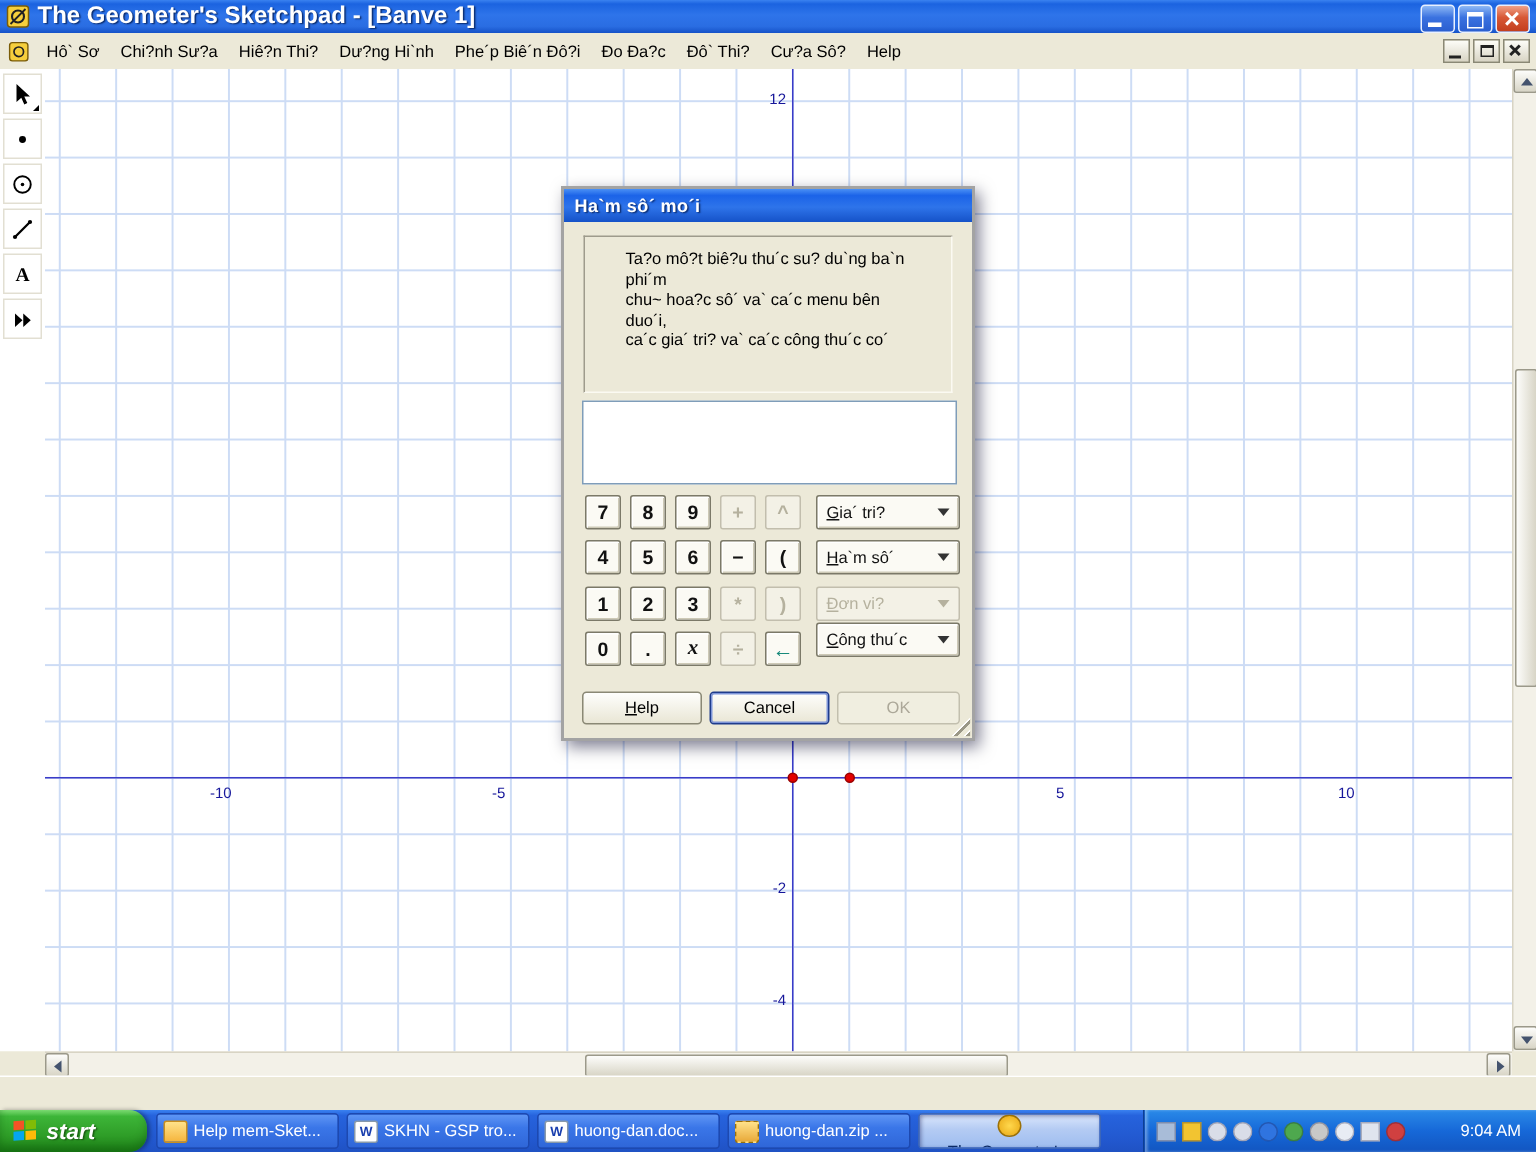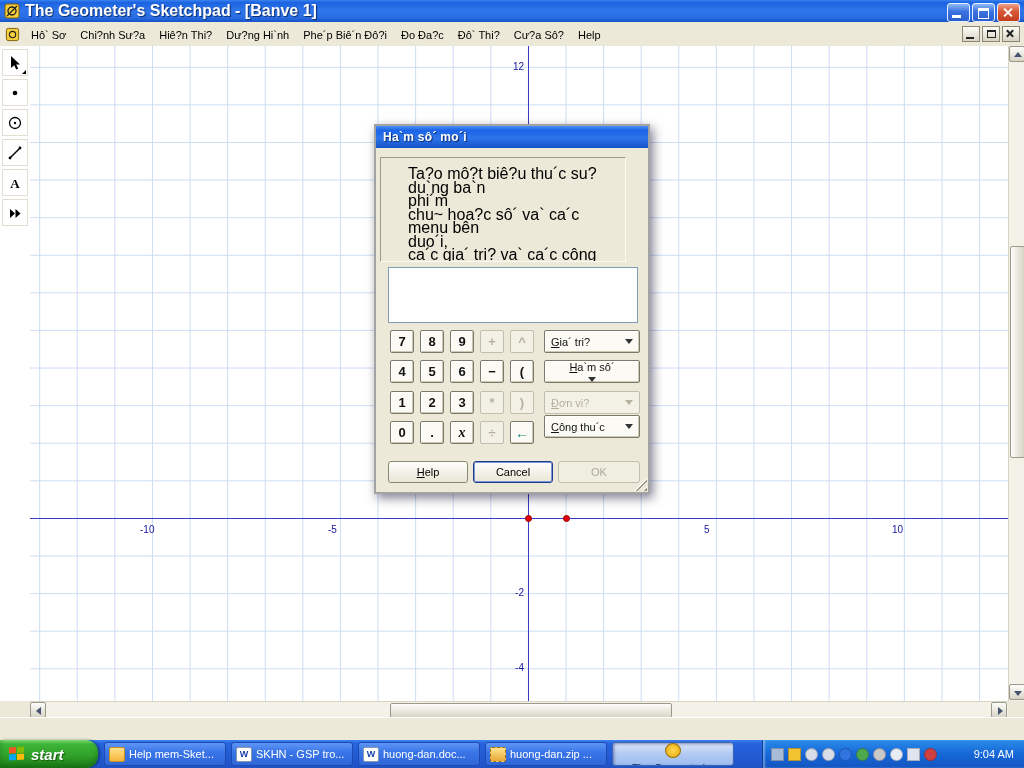--- a/index.html
+++ b/index.html
@@ -64,23 +64,23 @@
   .corner-l{position:absolute;left:0;top:701px;width:30px;height:16px;background:#ece9d8;}
   .bottom-strip{position:absolute;left:0;top:717px;width:1024px;height:23px;background:#ece9d8;border-top:1px solid #fff;box-sizing:border-box;}
 
   
   #dialog{position:absolute;left:374px;top:124px;width:276px;height:370px;background:#ece9d8;
     border:2px solid #a3a3a3;box-sizing:border-box;box-shadow:3px 4px 10px rgba(0,0,40,.5);}
   #dlg-titlebar{position:absolute;left:0;top:0;right:0;height:22px;
     background:linear-gradient(180deg,#4a90f5 0%,#1b63e8 20%,#2e74ea 55%,#1552c8 100%);
     display:flex;align-items:center;}
   #dlg-title{color:#fff;font-size:12px;font-weight:bold;padding-left:7px;text-shadow:1px 1px 1px #0a2a6a;letter-spacing:.3px;}
-  .dlg-instructions{position:absolute;left:4px;top:31px;width:246px;height:105px;box-sizing:border-box;
+  .dlg-instructions{position:absolute;left:13px;top:31px;width:246px;height:105px;box-sizing:border-box;
     border:1px solid;border-color:#9e9b8c #fbfaf2 #fbfaf2 #9e9b8c;
-    padding:9px 4px 0 27px;font-size:16px;line-height:13.5px;color:#000;overflow:hidden;}
+    padding:9px 4px 0 27px;font-size:11px;line-height:13.5px;color:#000;overflow:hidden;}
   .dlg-input{position:absolute;left:12px;top:141px;width:250px;height:56px;background:#fff;border:1px solid #7f9db9;box-sizing:border-box;font-size:12px;padding:3px;}
   .key{position:absolute;width:24px;height:23px;background:#fbfaf4;border:1px solid #7b7968;border-radius:2px;
     box-shadow:inset 1px 1px 0 #fff,inset -1px -1px 0 #cdc9b6;font-size:13px;font-weight:600;color:#111;
     display:flex;align-items:center;justify-content:center;box-sizing:border-box;}
   .key.disabled{color:#b5b19e;border-color:#c2bead;box-shadow:none;background:#f3f1e6;}
   .key.arrow{color:#17897a;font-weight:bold;font-size:14px;}
   .key.italic{font-family:"Liberation Serif",serif;font-style:italic;font-size:14px;font-weight:600;}
   .dropdown{position:absolute;left:168px;width:96px;height:23px;background:#fbfaf4;border:1px solid #7b7968;border-radius:2px;
     box-shadow:inset 1px 1px 0 #fff,inset -1px -1px 0 #cdc9b6;font-size:11px;color:#111;
     display:flex;align-items:center;justify-content:space-between;padding:0 6px;box-sizing:border-box;}
@@ -262,21 +262,21 @@
       <button class="key disabled" style="left: 134px; top: 204px;">^</button>
       <button class="dropdown" style="top: 204px;">
         <span class="dd-label"><u>G</u>ia´ tri?</span>
         <span class="dd-arrow"></span>
       </button>
       <button class="key" style="left: 14px; top: 234px;">4</button>
       <button class="key" style="left: 44px; top: 234px;">5</button>
       <button class="key" style="left: 74px; top: 234px;">6</button>
       <button class="key" style="left: 104px; top: 234px;">−</button>
       <button class="key" style="left: 134px; top: 234px;">(</button>
-      <button class="dropdown" style="top: 234px; flex-direction: column;">
+      <button class="dropdown" style="top: 234px;">
         <span class="dd-label"><u>H</u>a`m sô´</span>
         <span class="dd-arrow"></span>
       </button>
       <button class="key" style="left: 14px; top: 265px;">1</button>
       <button class="key" style="left: 44px; top: 265px;">2</button>
       <button class="key" style="left: 74px; top: 265px;">3</button>
       <button class="key disabled" style="left: 104px; top: 265px;">*</button>
       <button class="key disabled" style="left: 134px; top: 265px;">)</button>
       <button class="dropdown disabled" style="top: 265px;">
         <span class="dd-label"><u>Đ</u>ơn vi?</span>

